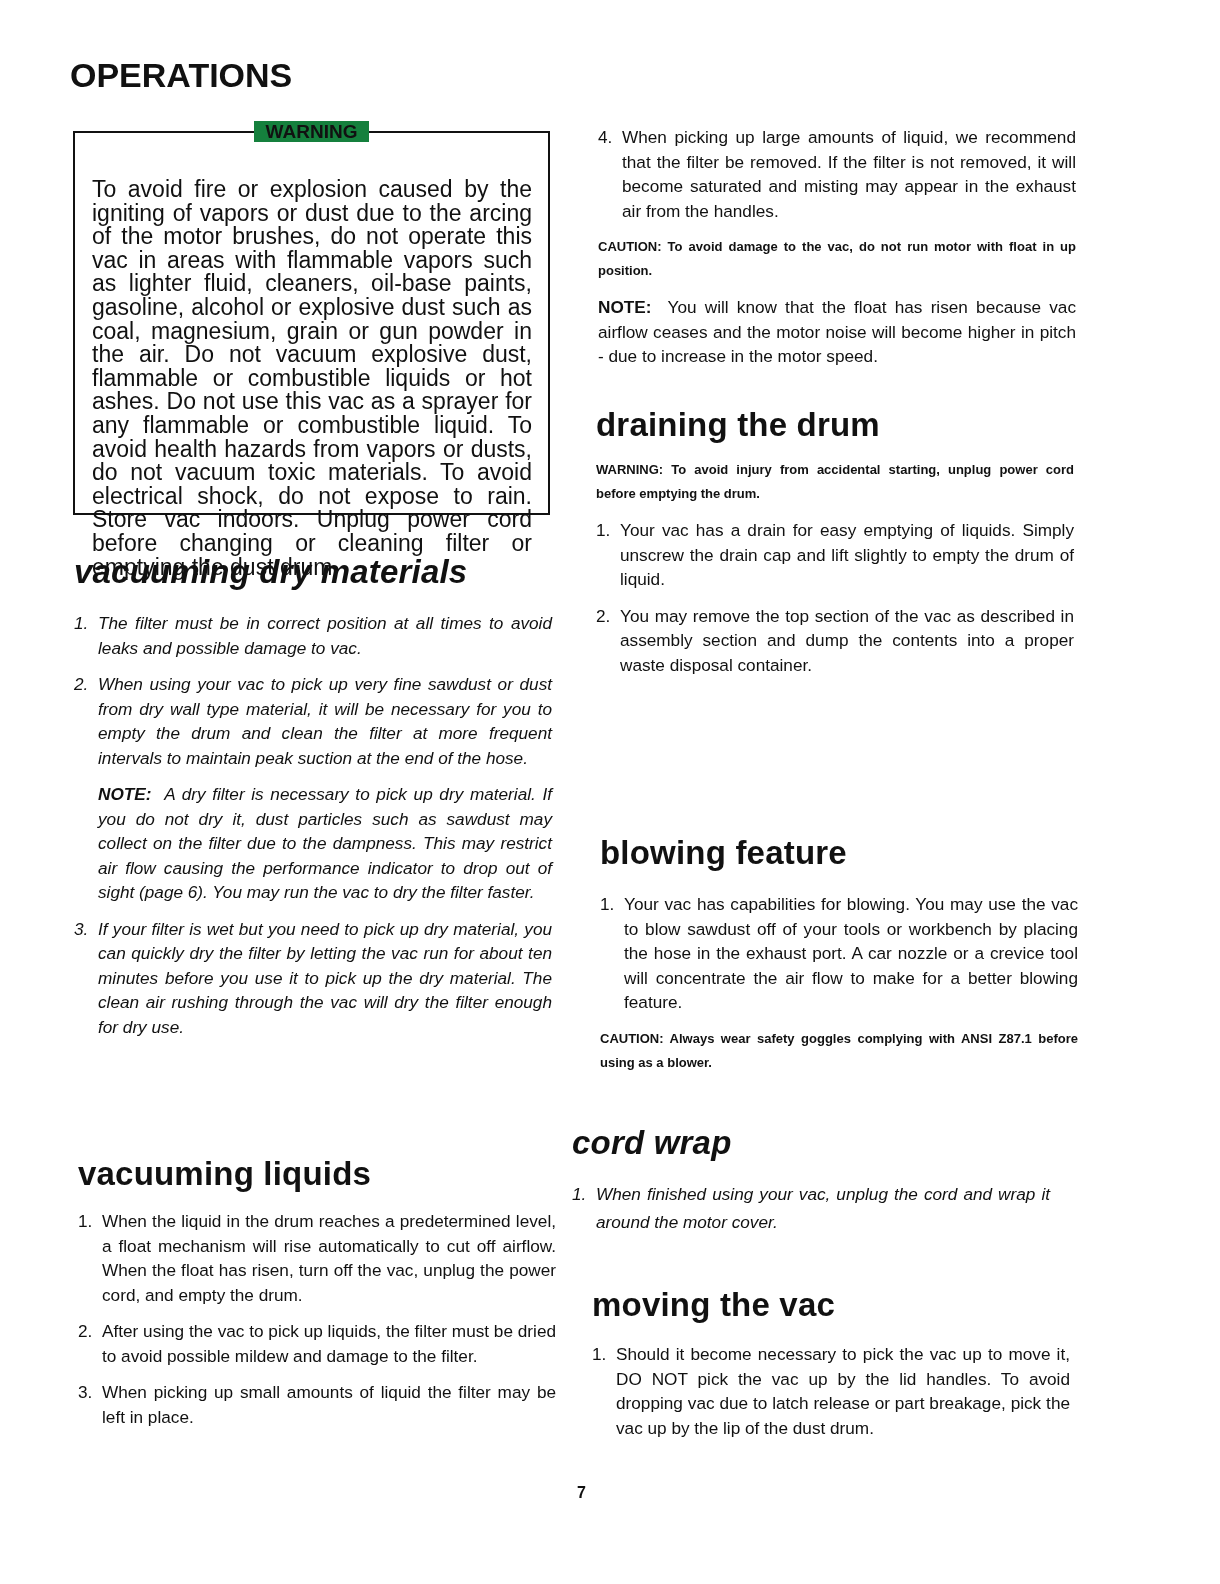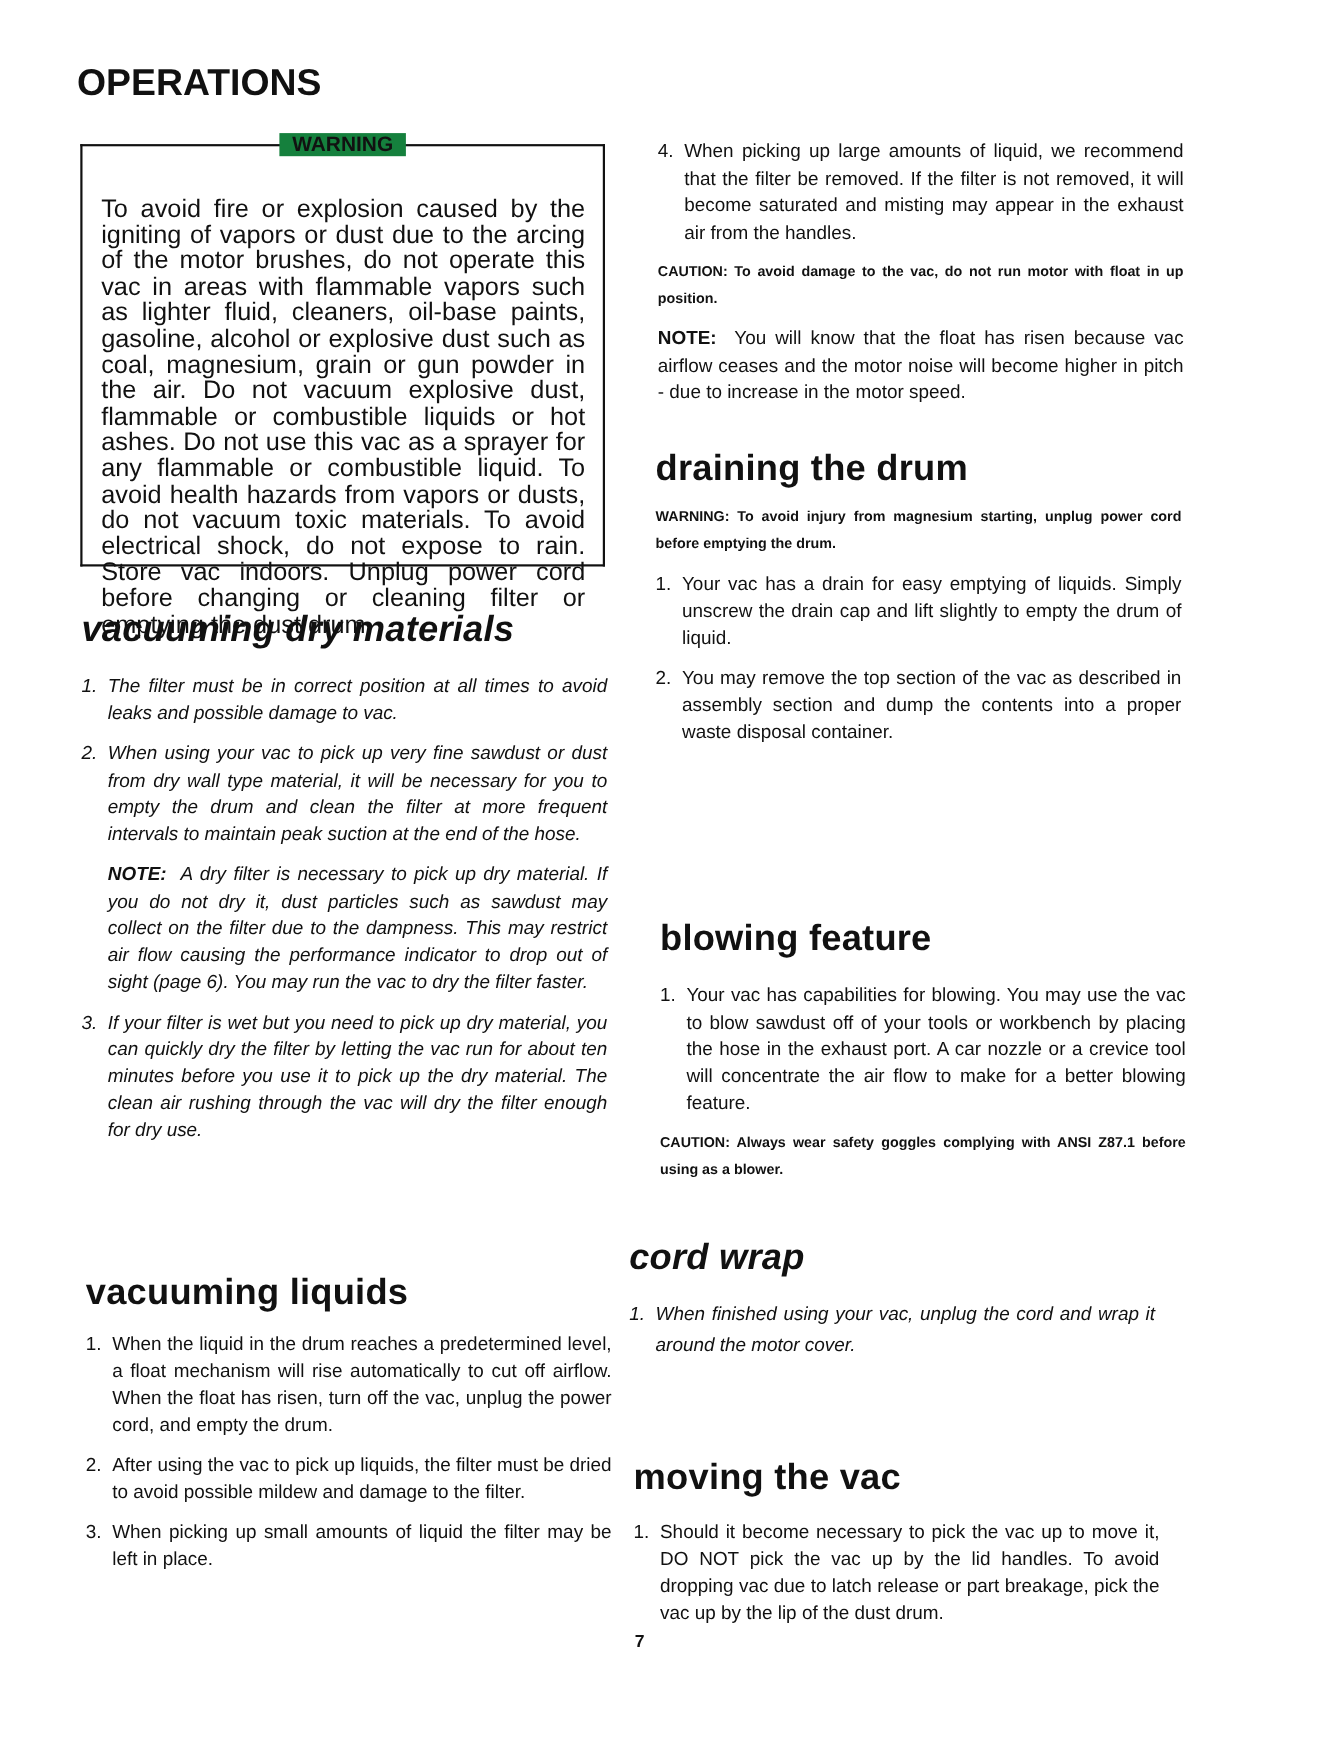--- a/index.html
+++ b/index.html
@@ -85,21 +85,21 @@
   <ul class="list">
     <li class="item"><span class="num">4.</span><span>When picking up large amounts of liquid, we recommend that the filter be removed. If the filter is not removed, it will become saturated and misting may appear in the exhaust air from the handles.</span></li>
   </ul>
   <p class="bold-para">CAUTION: To avoid damage to the vac, do not run motor with float in up position.</p>
   <p class="note"><b>NOTE:</b>&nbsp; <span>You will know that the float has risen because vac airflow ceases and the motor noise will become higher in pitch - due to increase in the motor speed.</span></p>
 </section>
 
 <section class="abs col-right" style="top:406px;">
   <h2 class="section">draining the drum</h2>
   <div style="height:14px"></div>
-  <p class="bold-para">WARNING: To avoid injury from magnesium starting, unplug power cord before emptying the drum.</p>
+  <p class="bold-para">WARNING: To avoid injury from accidental starting, unplug power cord before emptying the drum.</p>
   <ul class="list">
     <li class="item"><span class="num">1.</span><span>Your vac has a drain for easy emptying of liquids. Simply unscrew the drain cap and lift slightly to empty the drum of liquid.</span></li>
     <li class="item"><span class="num">2.</span><span>You may remove the top section of the vac as described in assembly section and dump the contents into a proper waste disposal container.</span></li>
   </ul>
 </section>
 
 <section class="abs col-right" style="top:834px; left:600px;">
   <h2 class="section">blowing feature</h2>
   <div style="height:20px"></div>
   <ul class="list">
@@ -109,21 +109,21 @@
 </section>
 
 <section class="abs col-right" style="top:1124px; left:572px;font-style:italic;">
   <h2 class="section">cord wrap</h2>
   <div style="height:18px"></div>
   <ul class="list">
     <li class="item" style="line-height:28px;"><span class="num">1.</span><span>When finished using your vac, unplug the cord and wrap it around the motor cover.</span></li>
   </ul>
 </section>
 
-<section class="abs col-right" style="top:1286px; left:576px;margin-top:38px;">
+<section class="abs col-right" style="top:1286px; left:592px;">
   <h2 class="section">moving the vac</h2>
   <div style="height:18px"></div>
   <ul class="list">
     <li class="item"><span class="num">1.</span><span>Should it become necessary to pick the vac up to move it, DO NOT pick the vac up by the lid handles. To avoid dropping vac due to latch release or part breakage, pick the vac up by the lip of the dust drum.</span></li>
   </ul>
 </section>
 
 <div class="abs page-number">7</div>
 
 </body></html>

